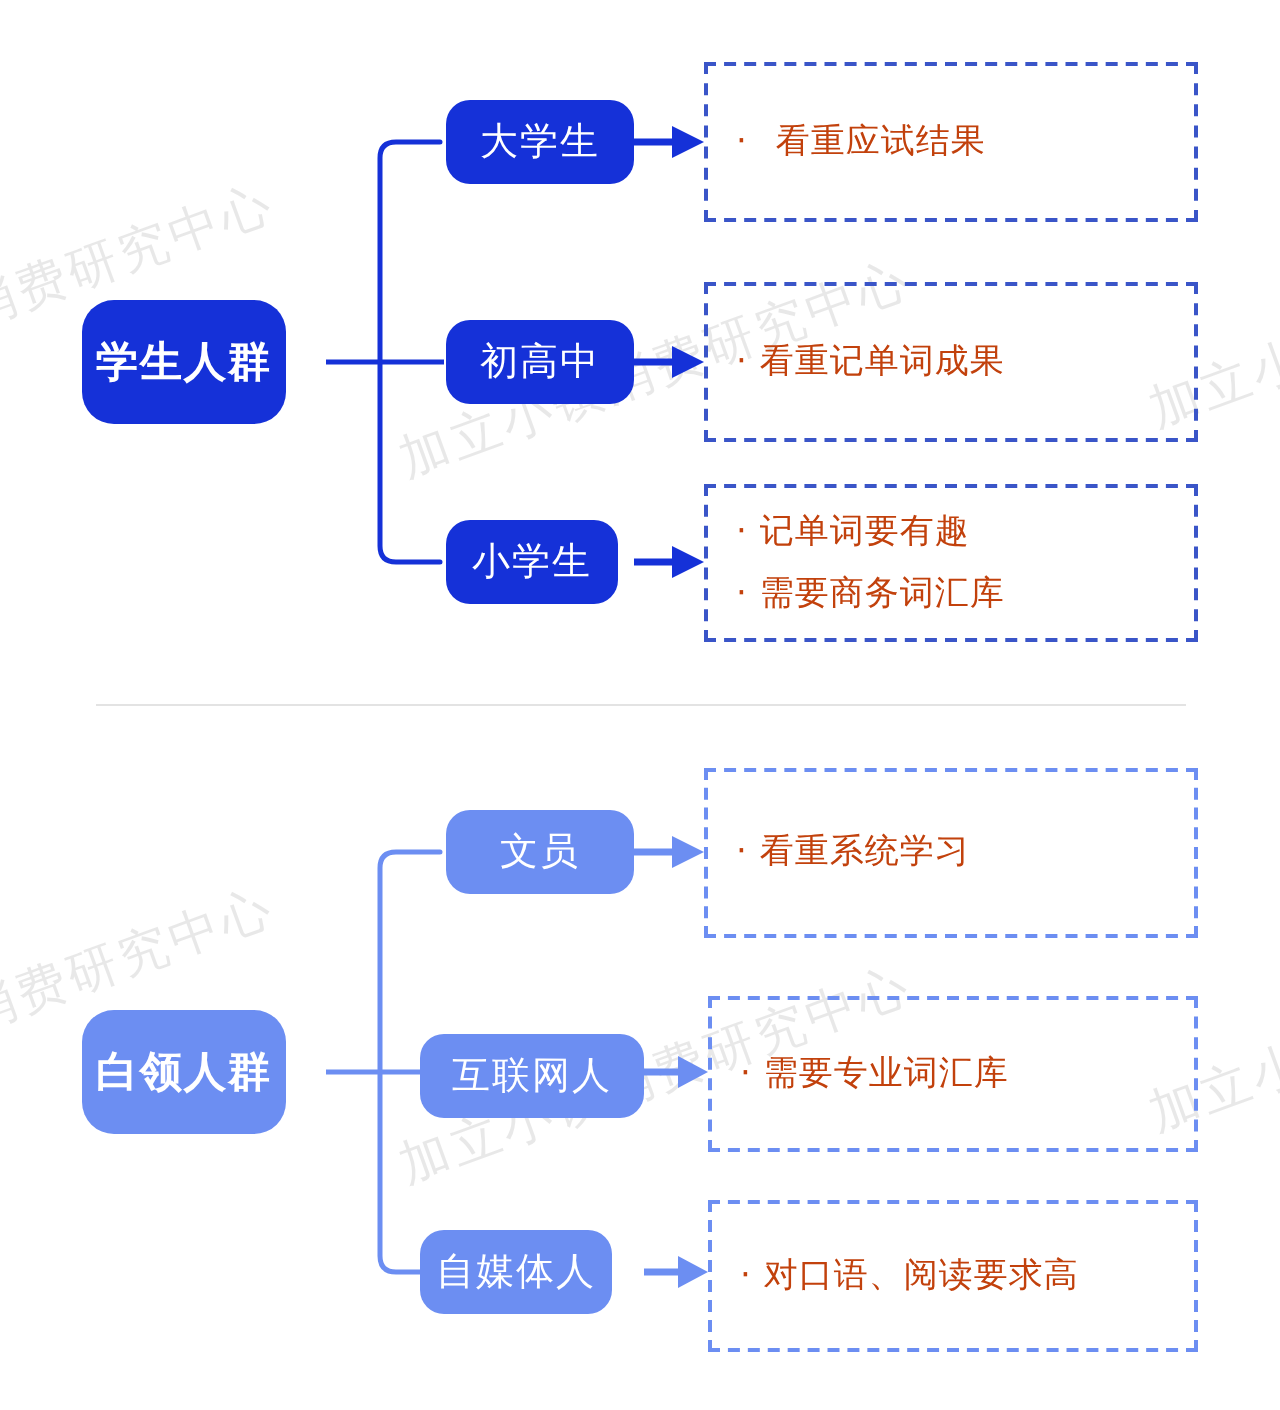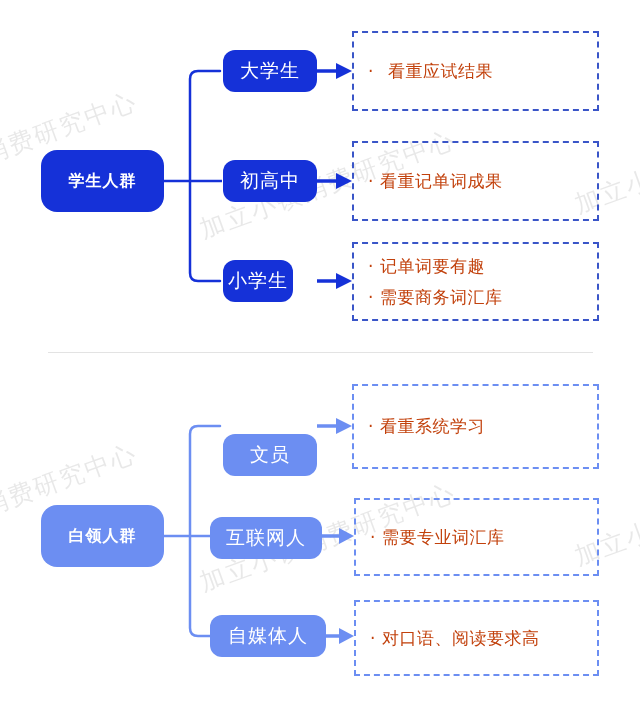--- a/index.html
+++ b/index.html
@@ -34,25 +34,25 @@
   .divider {
     position: absolute;
     left: 48px; top: 352px;
     width: 545px; height: 1px;
     background: #e3e3e3;
   }
 
   
   .root-node {
     position: absolute;
-    width: 123px; height: 62px;
+    width: 102px; height: 62px;
     border-radius: 16px;
     display: flex; align-items: center; justify-content: center;
     color: #fff;
-    font-size: 16px;
+    font-size: 21px;
     font-weight: bold;
     letter-spacing: 1px;
     z-index: 4;
   }
   .root-dark  { background: #1531d8; }
   .root-light { background: #6c8ef2; align-items: center; }
 
   
   .child-node {
     position: absolute;
@@ -126,21 +126,21 @@
     <div class="root-node root-dark" style="left:41px; top:150px;">
       <span>学生人群</span>
     </div>
 
     <div class="child-node child-dark" style="left:223px; top:50px; width:94px;">
       <span>大学生</span>
     </div>
     <div class="child-node child-dark" style="left:223px; top:160px; width:94px;">
       <span>初高中</span>
     </div>
-    <div class="child-node child-dark" style="left:223px; top:260px; width:70px;">
+    <div class="child-node child-dark" style="left:223px; top:260px; width:86px;">
       <span>小学生</span>
     </div>
 
     <div class="detail-box" style="left:352px; top:31px; width:247px; height:80px;">
       <div class="detail-line">
         <span class="detail-bullet">·</span><span style="margin-left:8px;">看重应试结果</span>
       </div>
     </div>
 
     <div class="detail-box" style="left:352px; top:141px; width:247px; height:80px;">
@@ -175,27 +175,27 @@
       <polygon points="339,175 354,183 339,191" fill="#6c8ef2"></polygon>
 
       <path d="M322 283 H 340" stroke="#6c8ef2" stroke-width="3.5" fill="none"></path>
       <polygon points="339,275 354,283 339,291" fill="#6c8ef2"></polygon>
     </svg>
 
     <div class="root-node root-light" style="left:41px; top:152px;">
       <span>白领人群</span>
     </div>
 
-    <div class="child-node child-light" style="left:223px; top:52px; width:94px;margin-top:29px;">
+    <div class="child-node child-light" style="left:223px; top:52px; width:94px;">
       <span>文员</span>
     </div>
     <div class="child-node child-light" style="left:210px; top:164px; width:112px;">
       <span>互联网人</span>
     </div>
-    <div class="child-node child-light" style="left:210px; top:262px; width:116px;">
+    <div class="child-node child-light" style="left:210px; top:262px; width:96px;">
       <span>自媒体人</span>
     </div>
 
     <div class="detail-box light-border wide-gap" style="left:352px; top:31px; width:247px; height:85px;">
       <div class="detail-line">
         <span class="detail-bullet">·</span><span>看重系统学习</span>
       </div>
     </div>
 
     <div class="detail-box light-border" style="left:354px; top:145px; width:245px; height:78px;">

